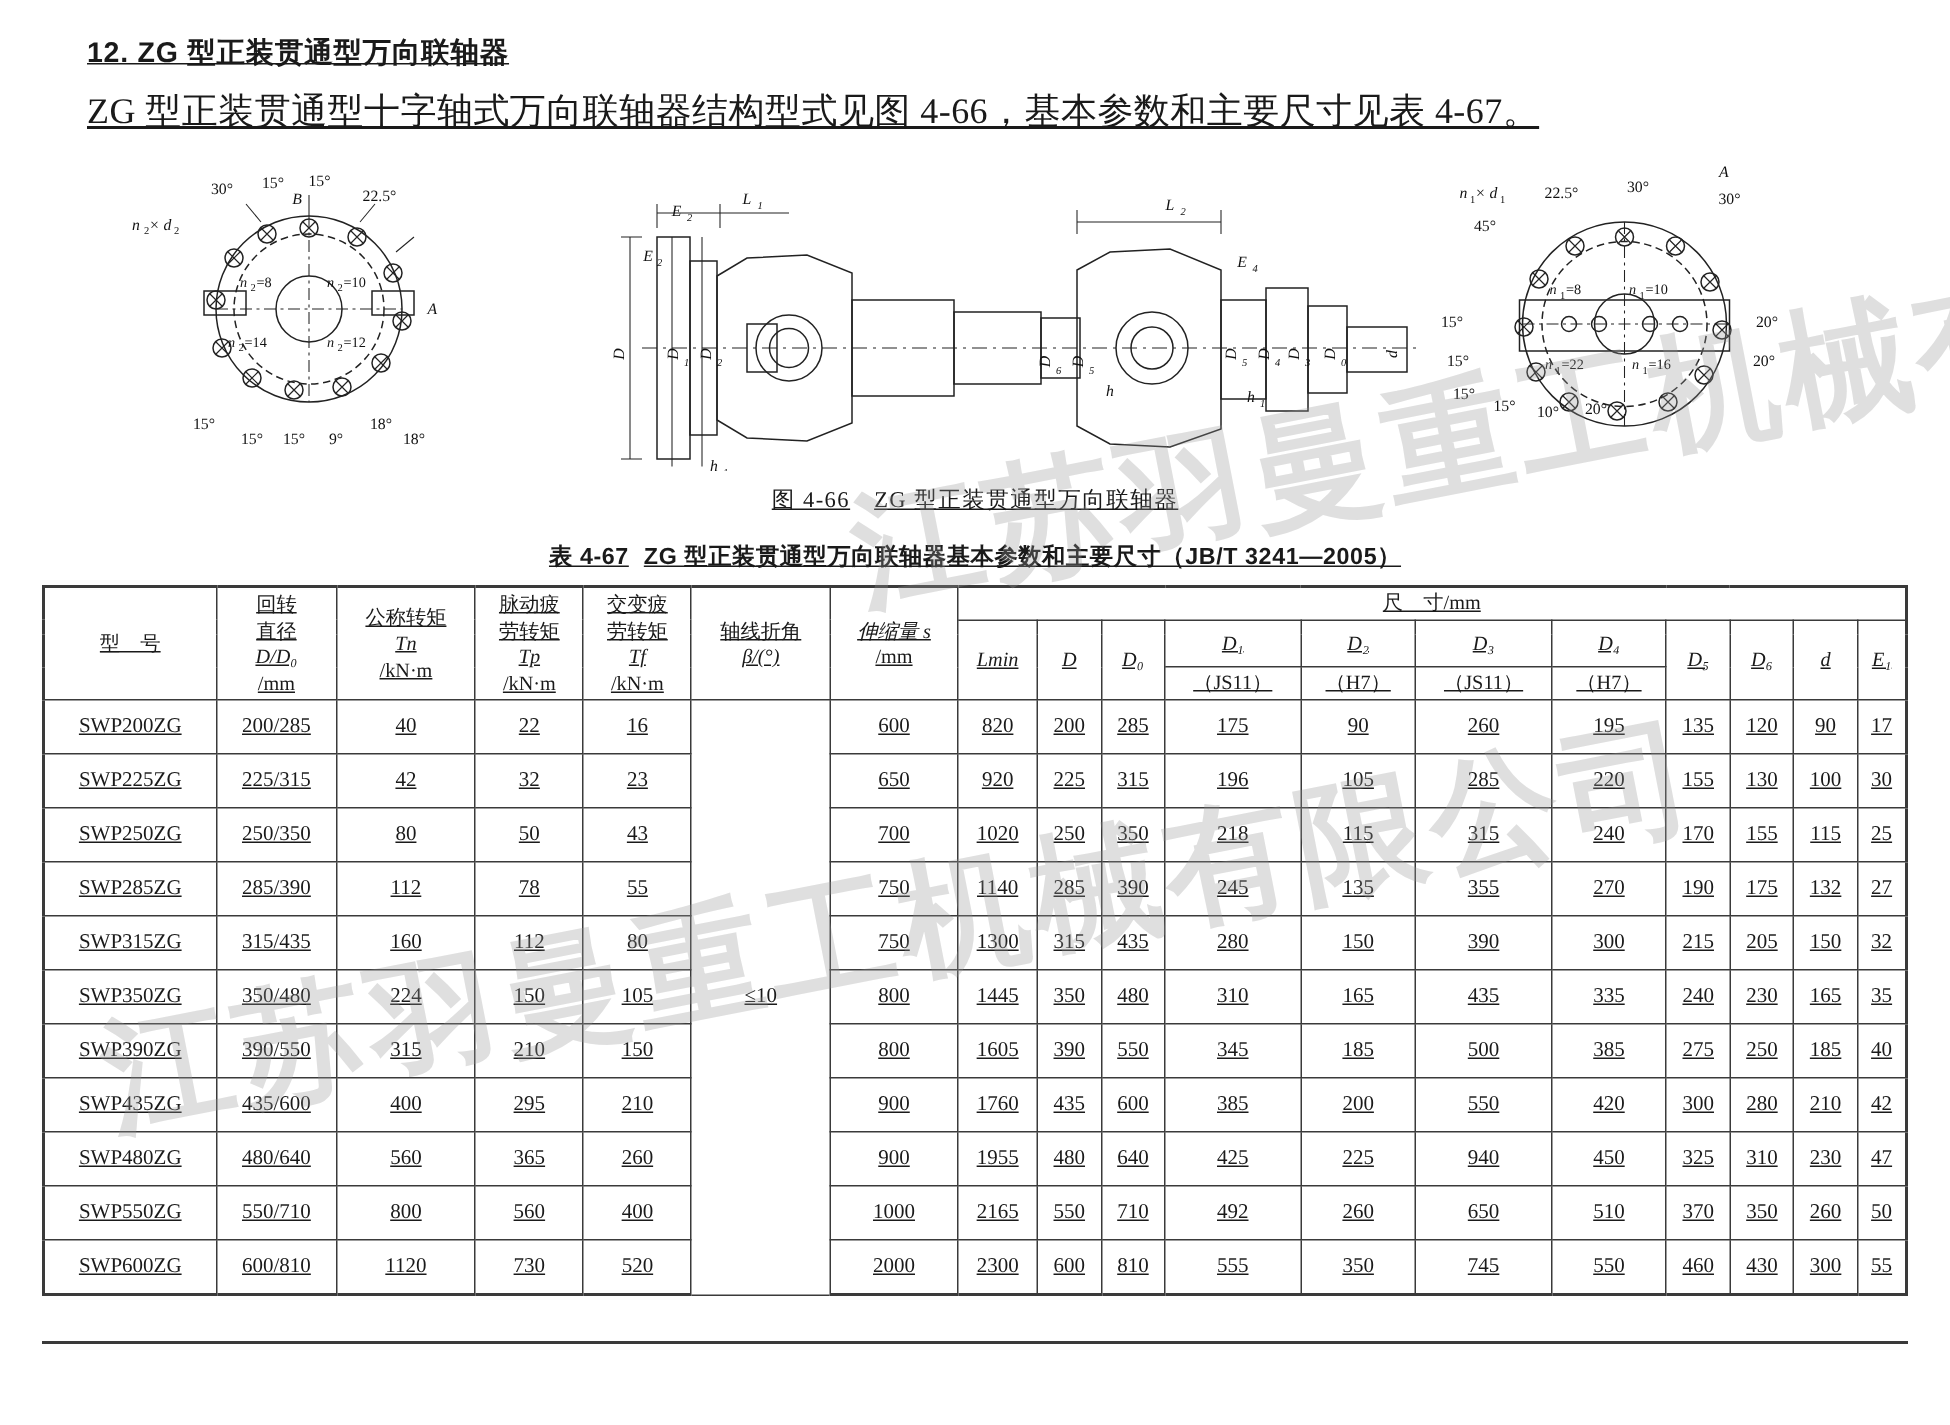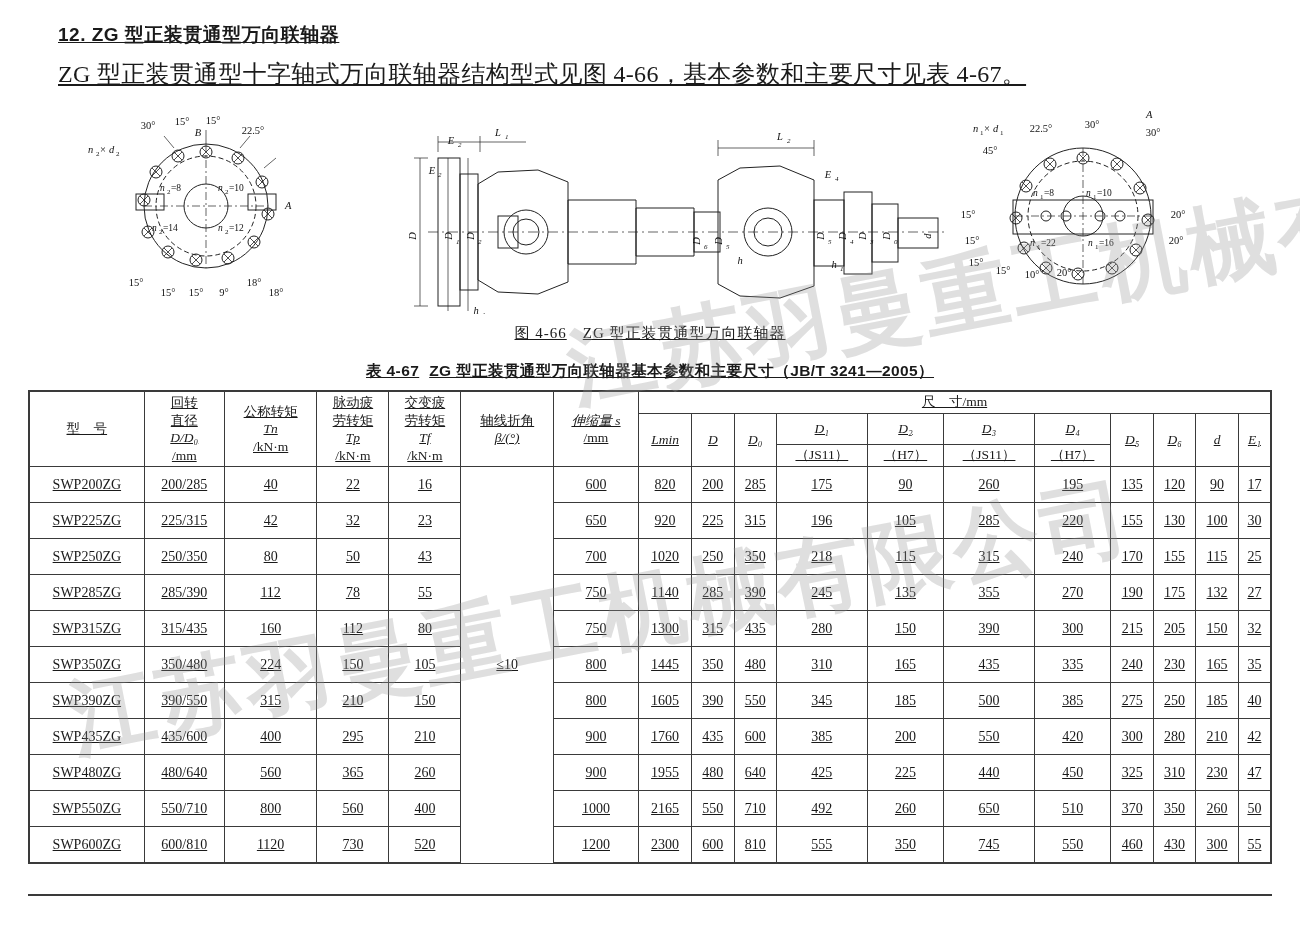--- a/index.html
+++ b/index.html
@@ -612,21 +612,21 @@
         <td>480/640</td>
         <td>560</td>
         <td>365</td>
         <td>260</td>
         <td>900</td>
         <td>1955</td>
         <td>480</td>
         <td>640</td>
         <td>425</td>
         <td>225</td>
-        <td>440</td>
+        <td>940</td>
         <td>450</td>
         <td>325</td>
         <td>310</td>
         <td>230</td>
         <td class="rightline">47</td>
       </tr>
       <tr>
         <td class="model leftline">SWP550ZG</td>
         <td>550/710</td>
         <td>800</td>
@@ -644,21 +644,21 @@
         <td>350</td>
         <td>260</td>
         <td class="rightline">50</td>
       </tr>
       <tr>
         <td class="model leftline botline">SWP600ZG</td>
         <td class="botline">600/810</td>
         <td class="botline">1120</td>
         <td class="botline">730</td>
         <td class="botline">520</td>
-        <td class="botline">1200</td>
+        <td class="botline">2000</td>
         <td class="botline">2300</td>
         <td class="botline">600</td>
         <td class="botline">810</td>
         <td class="botline">555</td>
         <td class="botline">350</td>
         <td class="botline">745</td>
         <td class="botline">550</td>
         <td class="botline">460</td>
         <td class="botline">430</td>
         <td class="botline">300</td>

